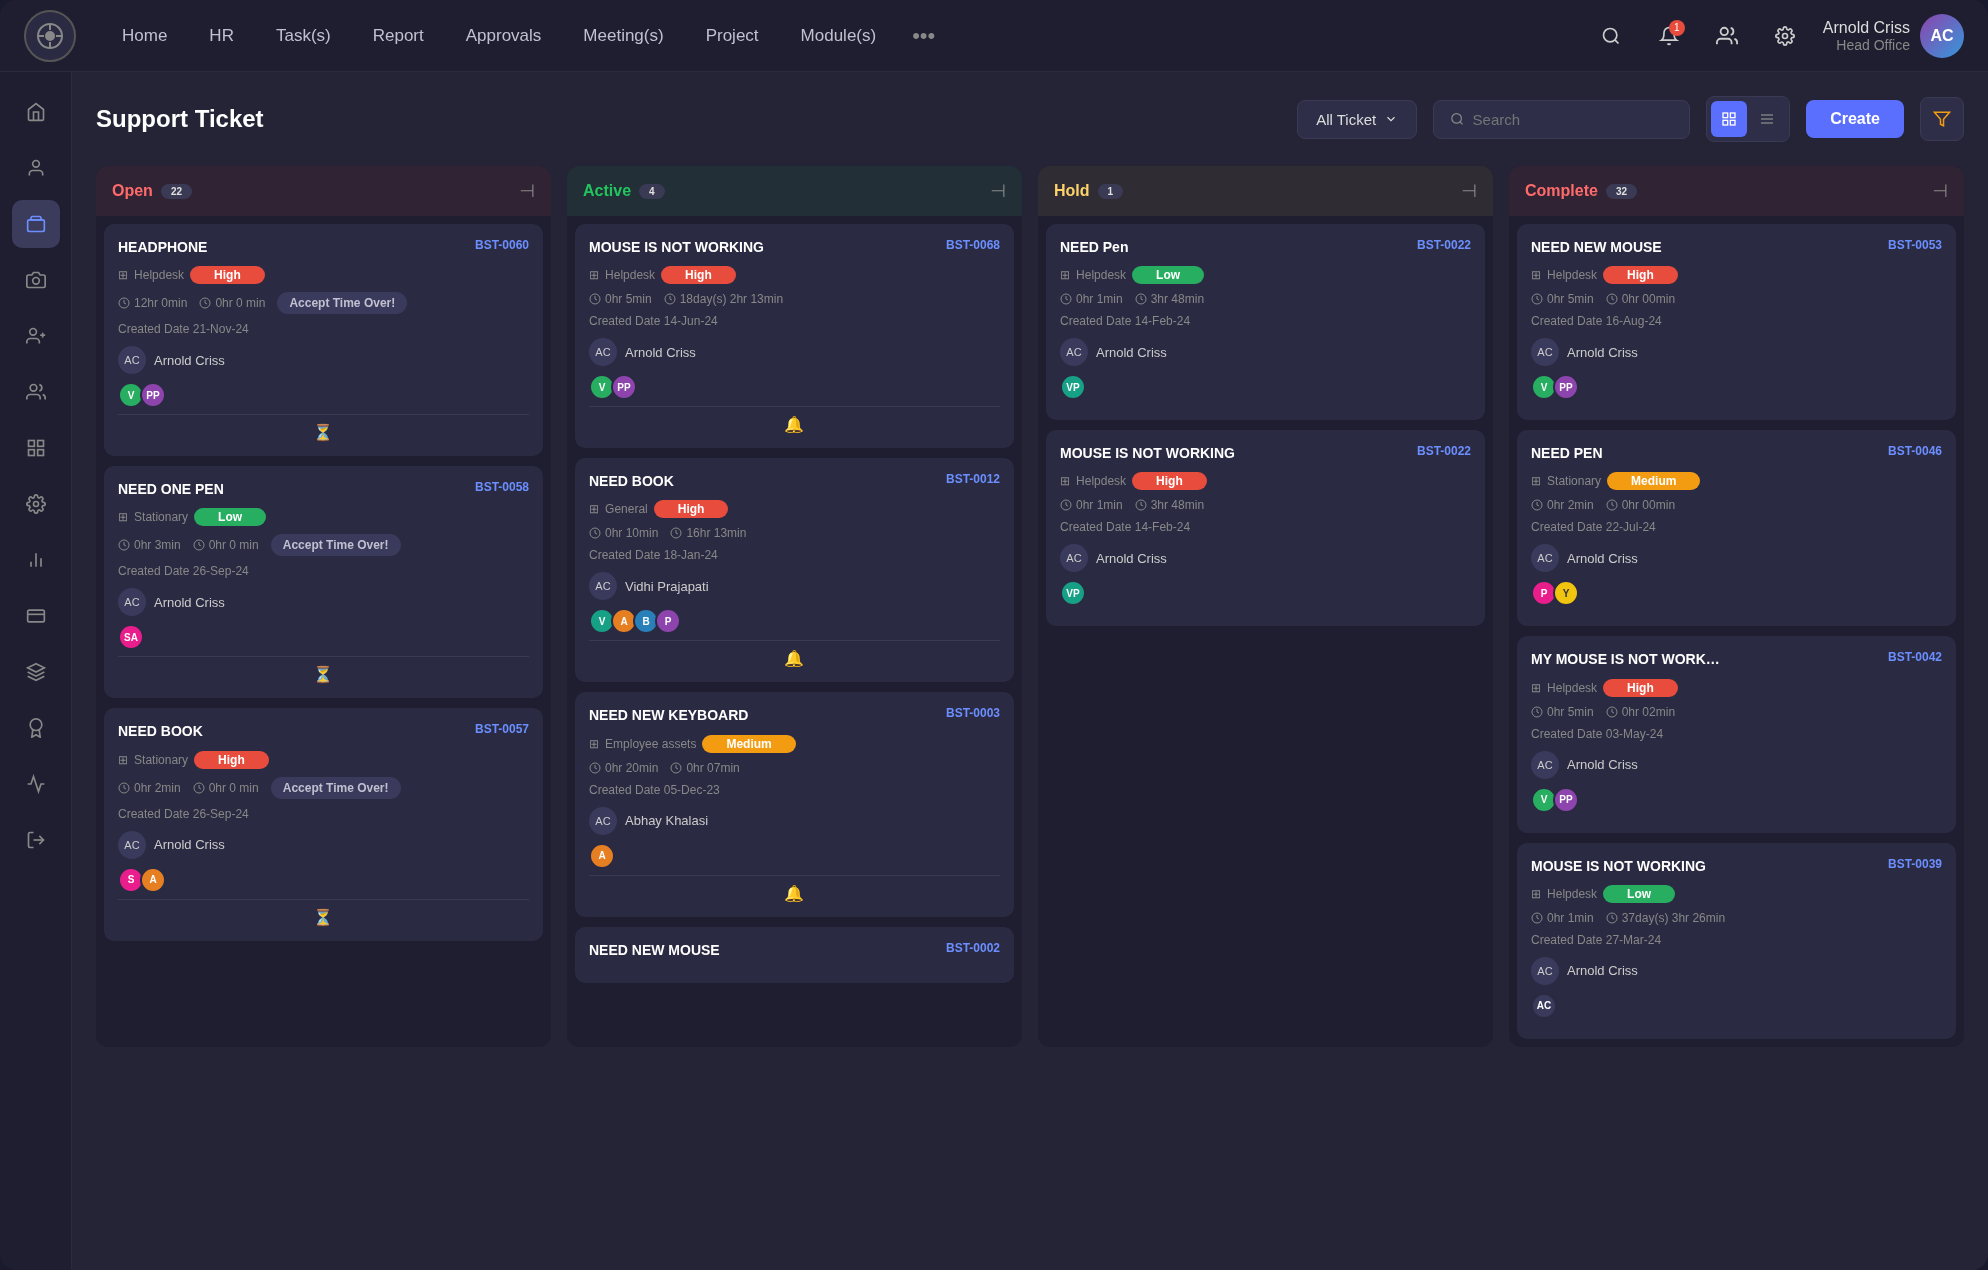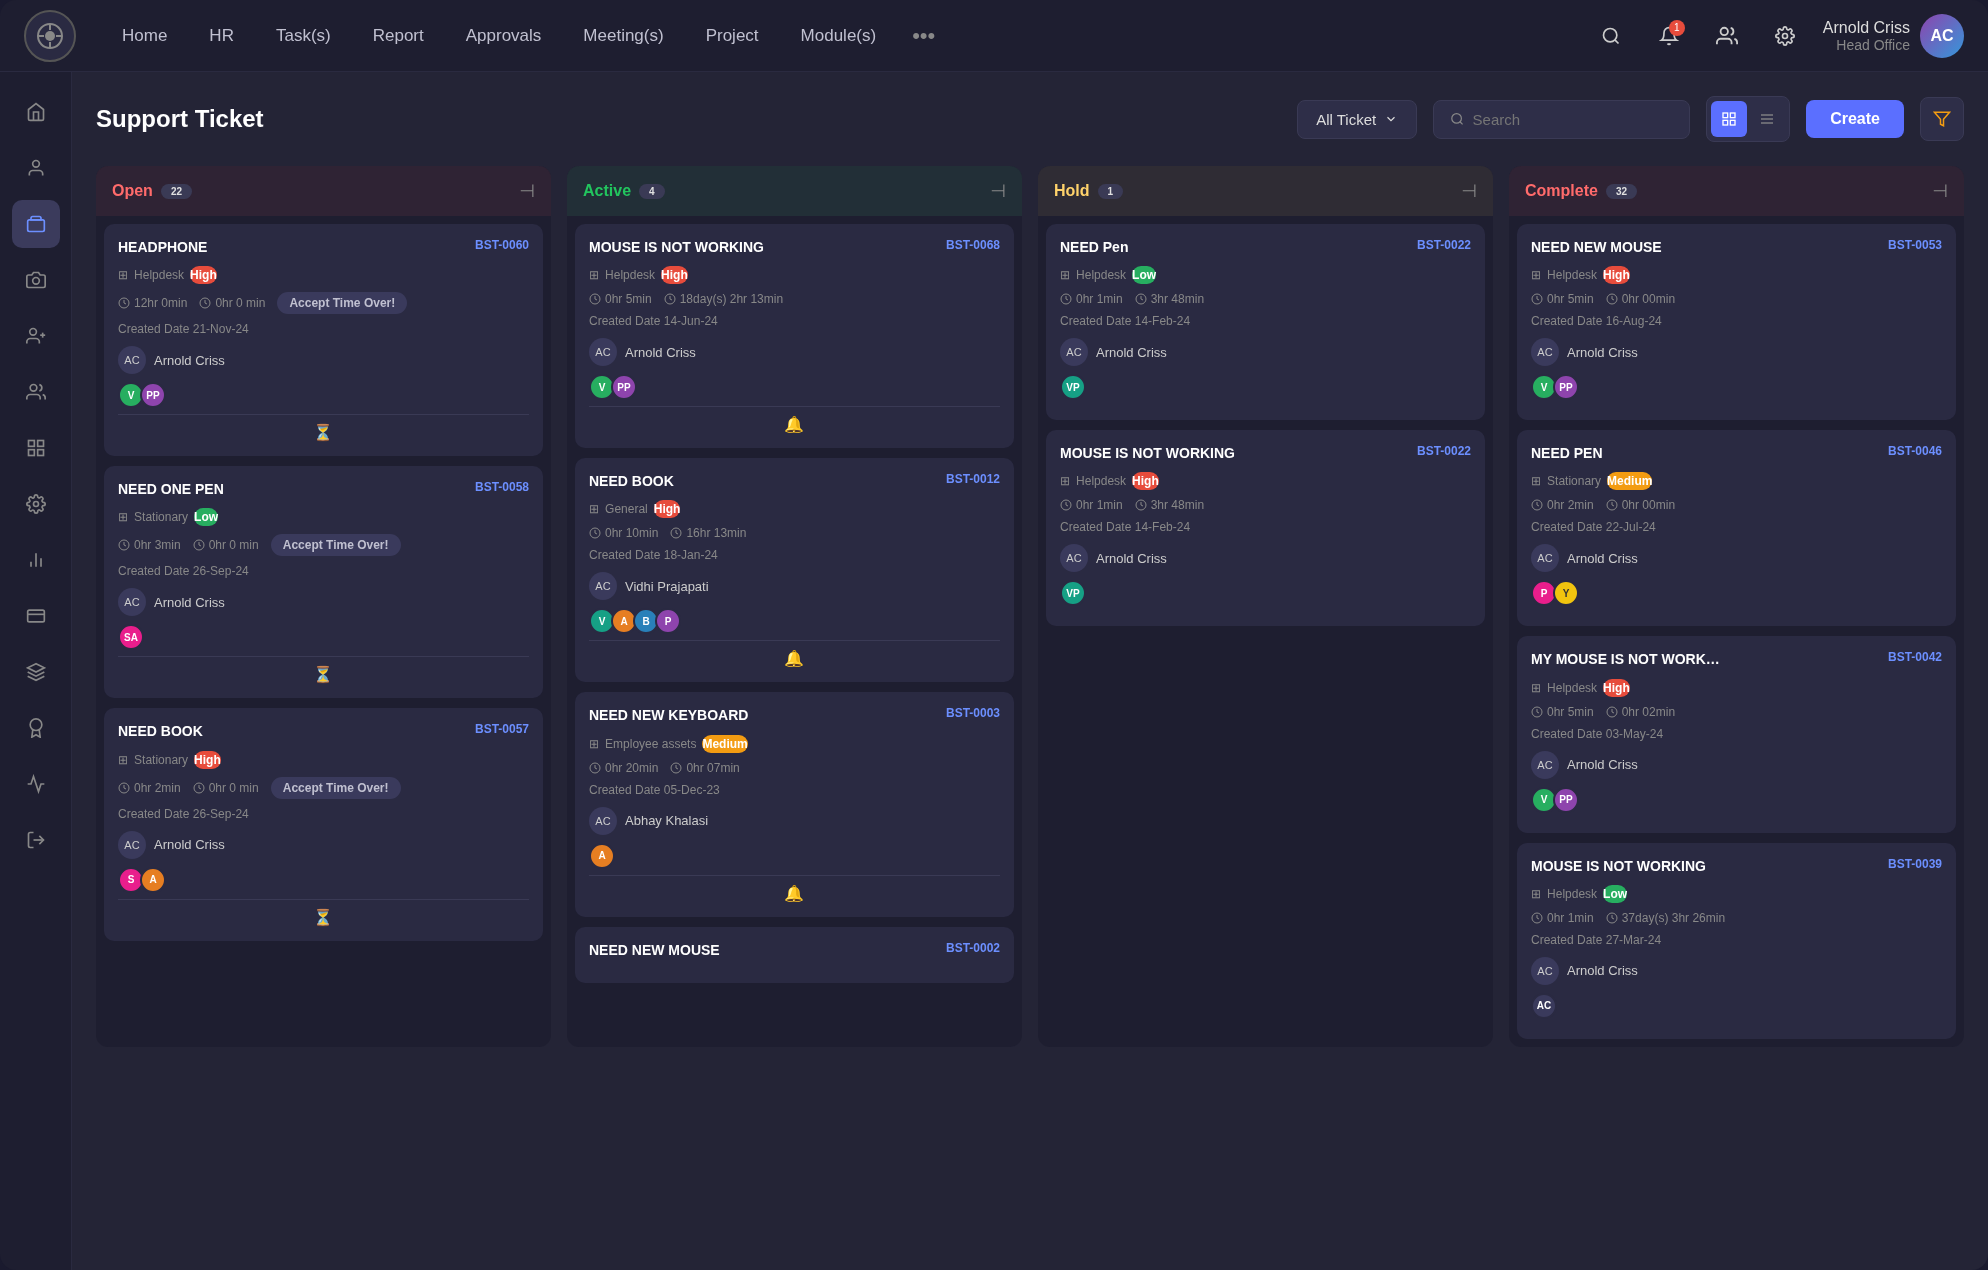--- a/index.html
+++ b/index.html
@@ -209,21 +209,21 @@
 
     .card-meta {
       display: flex; align-items: center; gap: 6px; margin-bottom: 8px;
     }
     .card-dept {
       font-size: 12px; color: #888;
     }
     .dept-icon { color: #888; font-size: 12px; }
 
     .priority-badge {
-      display: inline-block; padding: 2px 0; border-radius: 12px;
+      display: inline-block; padding: 2px 24px; border-radius: 12px;
       font-size: 12px; font-weight: 600; color: white;
     }
     .priority-badge.high { background: #e74c3c; }
     .priority-badge.low { background: #27ae60; }
     .priority-badge.medium { background: #f39c12; }
 
     .card-times {
       display: flex; align-items: center; gap: 12px; margin-bottom: 8px;
       font-size: 12px; color: #888;
     }

